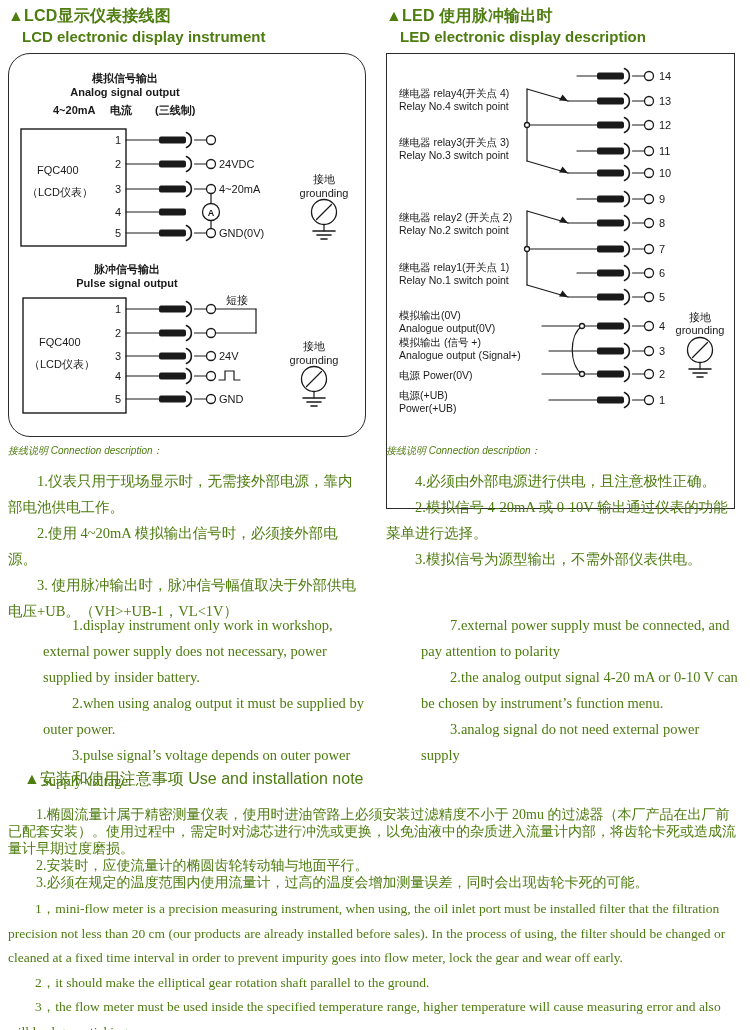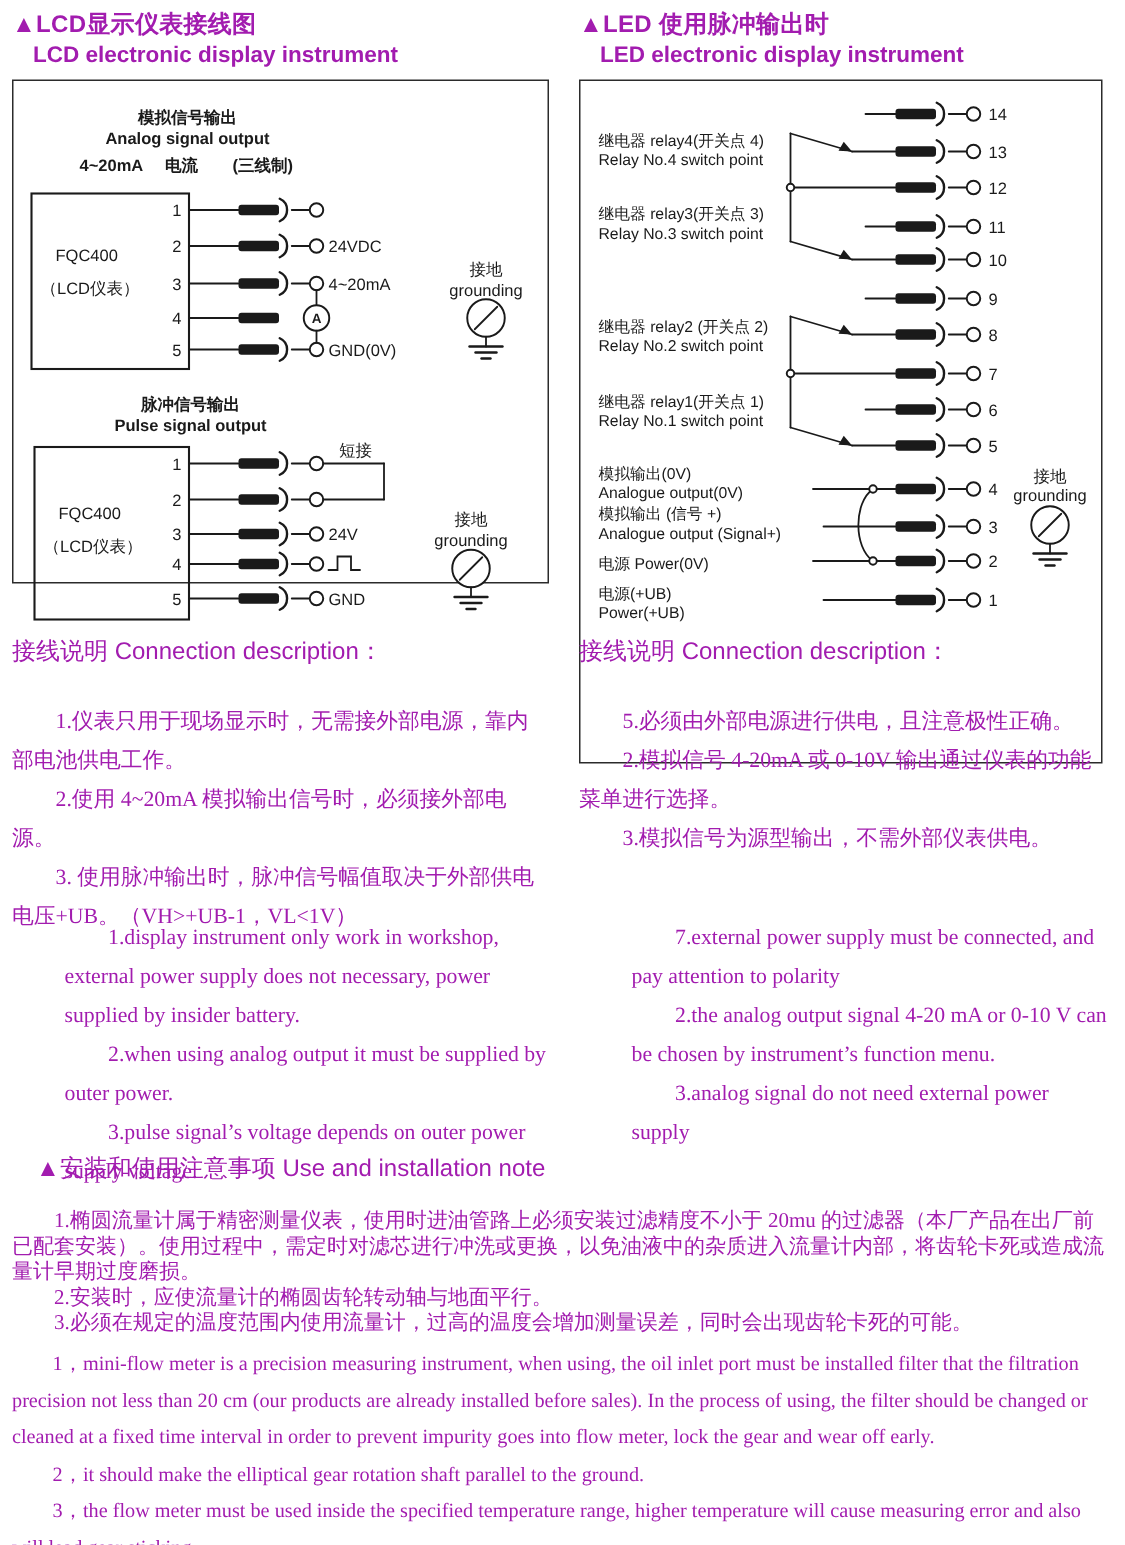--- a/index.html
+++ b/index.html
@@ -1,26 +1,26 @@
 <!DOCTYPE html>
 <html><head>
 <meta charset="utf-8">
 <style>
   html,body{margin:0;padding:0;background:#fff;}
   .page{position:relative;width:750px;height:1030px;background:#fff;overflow:hidden;
-        font-family:"Liberation Sans",sans-serif;color:#a21caf;}
+        font-family:"Liberation Sans",sans-serif;color:#4d7c0f;}
   .col{position:absolute;top:4px;}
   .col-left{left:8px;width:362px;}
   .col-right{left:386px;width:356px;}
   .sec-title{position:absolute;top:2px;left:0;margin:0;font-size:16px;font-weight:bold;letter-spacing:.2px;}
   .sub-title{position:absolute;top:24px;left:14px;margin:0;font-size:15px;font-weight:bold;text-align:right;}
   .dbox{position:absolute;top:49px;left:0;border:1.5px solid #2b2b2b;box-sizing:border-box;background:#fff;}
-  .dbox-lcd{width:358px;height:336px;}
+  .dbox-lcd{width:358px;height:384px;border-radius:22px;}
   .dbox-led{width:349px;height:456px;}
-  .desc-h{position:absolute;top:420px;left:0;font-size:16px;}
+  .desc-h{position:absolute;top:440px;left:0;font-size:10px;font-style:italic;}
   .desc-cn{position:absolute;top:464px;left:0;right:4px;font-size:14.5px;line-height:26px;
            font-family:"Liberation Serif",serif;}
   .desc-en{position:absolute;top:608px;left:0;right:4px;font-size:14.5px;line-height:26px;
            font-family:"Liberation Serif",serif;margin-left:35px;}
   .desc-cn p,.desc-en p{margin:0;text-indent:2em;}
   .install{position:absolute;top:753px;left:8px;width:735px;}
   .install-title{margin:16px;font-size:16px;font-weight:normal;}
   .install-cn{margin-top:8px;font-size:14px;line-height:17px;font-family:"Liberation Serif",serif;}
   .install-en{margin-top:6px;font-size:13.5px;line-height:24.5px;font-family:"Liberation Serif",serif;}
   .install p{margin:0;text-indent:2em;}
@@ -157,21 +157,21 @@
     </div>
     <div class="desc-en">
       <p>1.display instrument only work in workshop, external power supply does not necessary, power supplied by insider battery.</p>
       <p>2.when using analog output it must be supplied by outer power.</p>
       <p>3.pulse signal’s voltage depends on outer power supply voltage.</p>
     </div>
   </div>
 
   <div class="col col-right">
     <h1 class="sec-title">▲LED 使用脉冲输出时</h1>
-    <h2 class="sub-title">LED electronic display instrument</h2>
+    <h2 class="sub-title">LED electronic display description</h2>
 
     <div class="dbox dbox-led">
       <svg width="346" height="381" viewBox="0 0 346 381">
         <g>
 
           <line x1="190" y1="22" x2="210" y2="22" class="wire"></line>
           <line x1="181" y1="47" x2="210" y2="47" class="wire"></line>
           <line x1="140" y1="71" x2="210" y2="71" class="wire"></line>
           <line x1="190" y1="97" x2="210" y2="97" class="wire"></line>
           <line x1="181" y1="119" x2="210" y2="119" class="wire"></line>
@@ -257,21 +257,21 @@
 
           <text class="t11" x="313" y="267" text-anchor="middle">接地</text>
           <text class="t11" x="313" y="280" text-anchor="middle">grounding</text>
           <use href="#gnd" x="313" y="296"></use>
         </g>
       </svg>
     </div>
 
     <div class="desc-h">接线说明 Connection description：</div>
     <div class="desc-cn">
-      <p>5.必须由外部电源进行供电，且注意极性正确。</p>
+      <p>4.必须由外部电源进行供电，且注意极性正确。</p>
       <p>2.模拟信号 4-20mA 或 0-10V 输出通过仪表的功能菜单进行选择。</p>
       <p>3.模拟信号为源型输出，不需外部仪表供电。</p>
     </div>
     <div class="desc-en">
       <p>7.external power supply must be connected, and pay attention to polarity</p>
       <p>2.the analog output signal 4-20 mA or 0-10 V can be chosen by instrument’s function menu.</p>
       <p>3.analog signal do not need external power supply</p>
     </div>
   </div>
 

